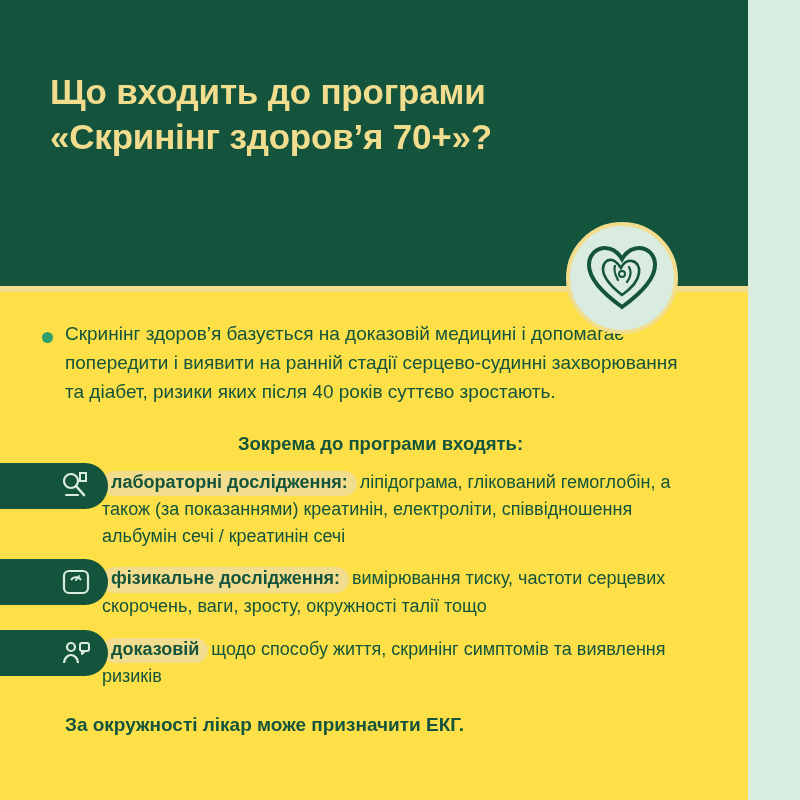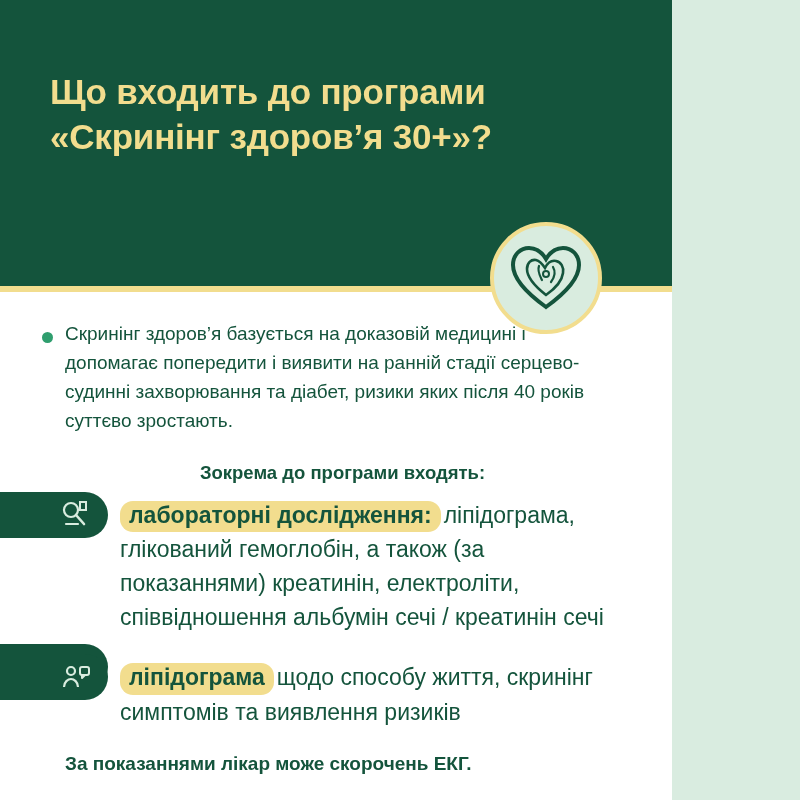--- a/index.html
+++ b/index.html
@@ -8,23 +8,23 @@
   }
   body {
     width: 800px;
     height: 800px;
     font-family: "Liberation Sans", sans-serif;
     background: #d9ece0;
     overflow: hidden;
   }
   .poster {
     position: relative;
-    width: 672px;
+    width: 748px;
     height: 800px;
-    background: #ffffff;
+    background: #fde047;
     overflow: hidden;
   }
   
   .header {
     position: relative;
     height: 292px;
     background: #14543c;
     box-sizing: border-box;
     padding: 70px 50px 0 50px;
   }
@@ -115,24 +115,24 @@
     background: #14543c;
     border-top-right-radius: 26px;
     border-bottom-right-radius: 26px;
     display: flex;
     align-items: center;
     justify-content: flex-end;
     padding-right: 16px;
     box-sizing: border-box;
   }
   .item-body {
-    margin-left: 78px;
+    margin-left: 60px;
     padding-top: 6px;
     color: #14543c;
-    font-size: 23px;
+    font-size: 18px;
     line-height: 1.48;
     max-width: 615px;
   }
   .tag {
     display: inline-block;
     background: #f2dd8e;
     color: #14543c;
     font-weight: bold;
     padding: 1px 9px 3px 9px;
     border-radius: 13px;
@@ -151,21 +151,21 @@
   svg { display: block; }
 </style>
 </head>
 <body>
 
 <div class="poster">
 
   <div class="header">
     <h1 class="title">
       <span class="title-line">Що входить до програми</span>
-      <span class="title-line">«Скринінг здоров’я 30+»?</span>
+      <span class="title-line">«Скринінг здоров’я 70+»?</span>
     </h1>
     <div class="header-underline"></div>
   </div>
 
   <div class="heart-badge">
     <svg width="74" height="70" viewBox="0 0 74 70" aria-hidden="true">
       <path d="M37 64 C 12 46, 4 33, 4 22 C 4 11, 12 5, 20 5 C 28 5, 34 11, 37 16 C 40 11, 46 5, 54 5 C 62 5, 70 11, 70 22 C 70 33, 62 46, 37 64 Z" fill="none" stroke="#14543c" stroke-width="4"></path>
       <path d="M37 52 C 23 41, 18 33, 18 26 C 18 20, 22 16, 27 17 C 31 18, 34 22, 36 25 C 38 21, 42 17, 47 18 C 52 19, 55 24, 54 30 C 53 38, 47 45, 37 52 Z" fill="none" stroke="#14543c" stroke-width="2.6"></path>
       <path d="M30 23 C 28 28, 31 33, 33 37" fill="none" stroke="#14543c" stroke-width="2.2" stroke-linecap="round"></path>
       <path d="M44 24 C 47 29, 45 35, 42 39" fill="none" stroke="#14543c" stroke-width="2.2" stroke-linecap="round"></path>
@@ -203,37 +203,40 @@
       <div class="item item-2">
         <div class="icon-pill">
           <span>
             <svg width="32" height="32" viewBox="0 0 32 32" aria-hidden="true">
               <rect x="4" y="5" width="24" height="22" rx="5" fill="none" stroke="#d9ecdf" stroke-width="2.2"></rect>
               <path d="M11 14 a6 6 0 0 1 10 0" fill="none" stroke="#d9ecdf" stroke-width="2"></path>
               <line x1="16" y1="14" x2="19" y2="10" stroke="#d9ecdf" stroke-width="2" stroke-linecap="round"></line>
             </svg>
           </span>
         </div>
+        <div class="item-body">
+          <span class="tag">фізикальне дослідження:</span><span>вимірювання тиску, частоти серцевих скорочень, ваги, зросту, окружності талії тощо</span>
+        </div>
       </div>
 
       <div class="item item-3">
         <div class="icon-pill">
           <span>
             <svg width="32" height="32" viewBox="0 0 32 32" aria-hidden="true">
               <circle cx="11" cy="10" r="4" fill="none" stroke="#d9ecdf" stroke-width="2.2"></circle>
               <path d="M4 26 c0-5 4-8 7-8 s7 3 7 8" fill="none" stroke="#d9ecdf" stroke-width="2.2"></path>
               <rect x="20" y="6" width="9" height="8" rx="2" fill="none" stroke="#d9ecdf" stroke-width="2"></rect>
               <path d="M22 14 l0 3 l3-3" fill="none" stroke="#d9ecdf" stroke-width="2" stroke-linejoin="round"></path>
             </svg>
           </span>
         </div>
         <div class="item-body">
-          <span class="tag">ліпідограма</span><span>щодо способу життя, скринінг симптомів та виявлення ризиків</span>
+          <span class="tag">доказовій</span><span>щодо способу життя, скринінг симптомів та виявлення ризиків</span>
         </div>
       </div>
 
 
     </div>
 
-    <div class="footer-note">За показаннями лікар може скорочень ЕКГ.</div>
+    <div class="footer-note">За окружності лікар може призначити ЕКГ.</div>
 
   </div>
 </div>
 
 </body></html>

